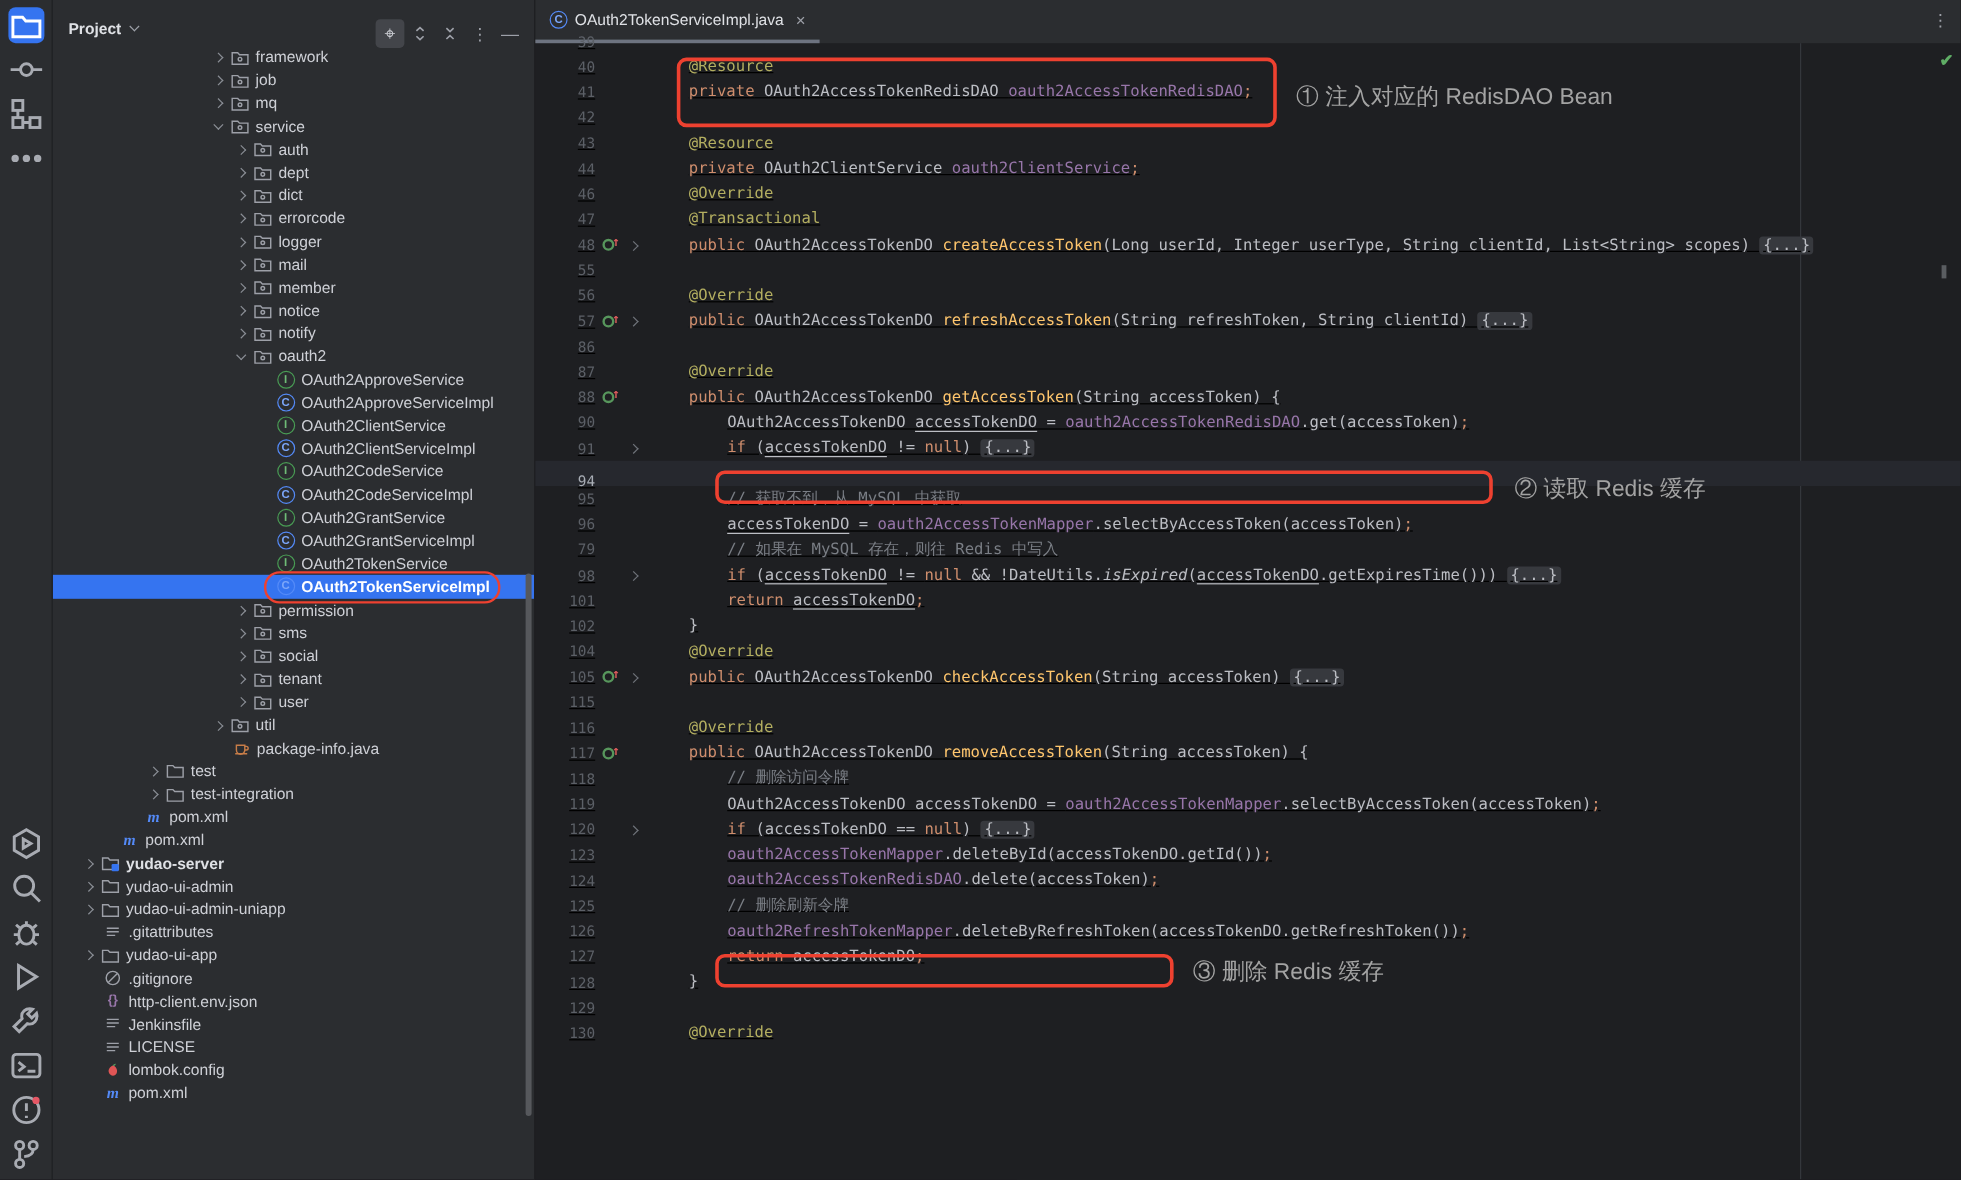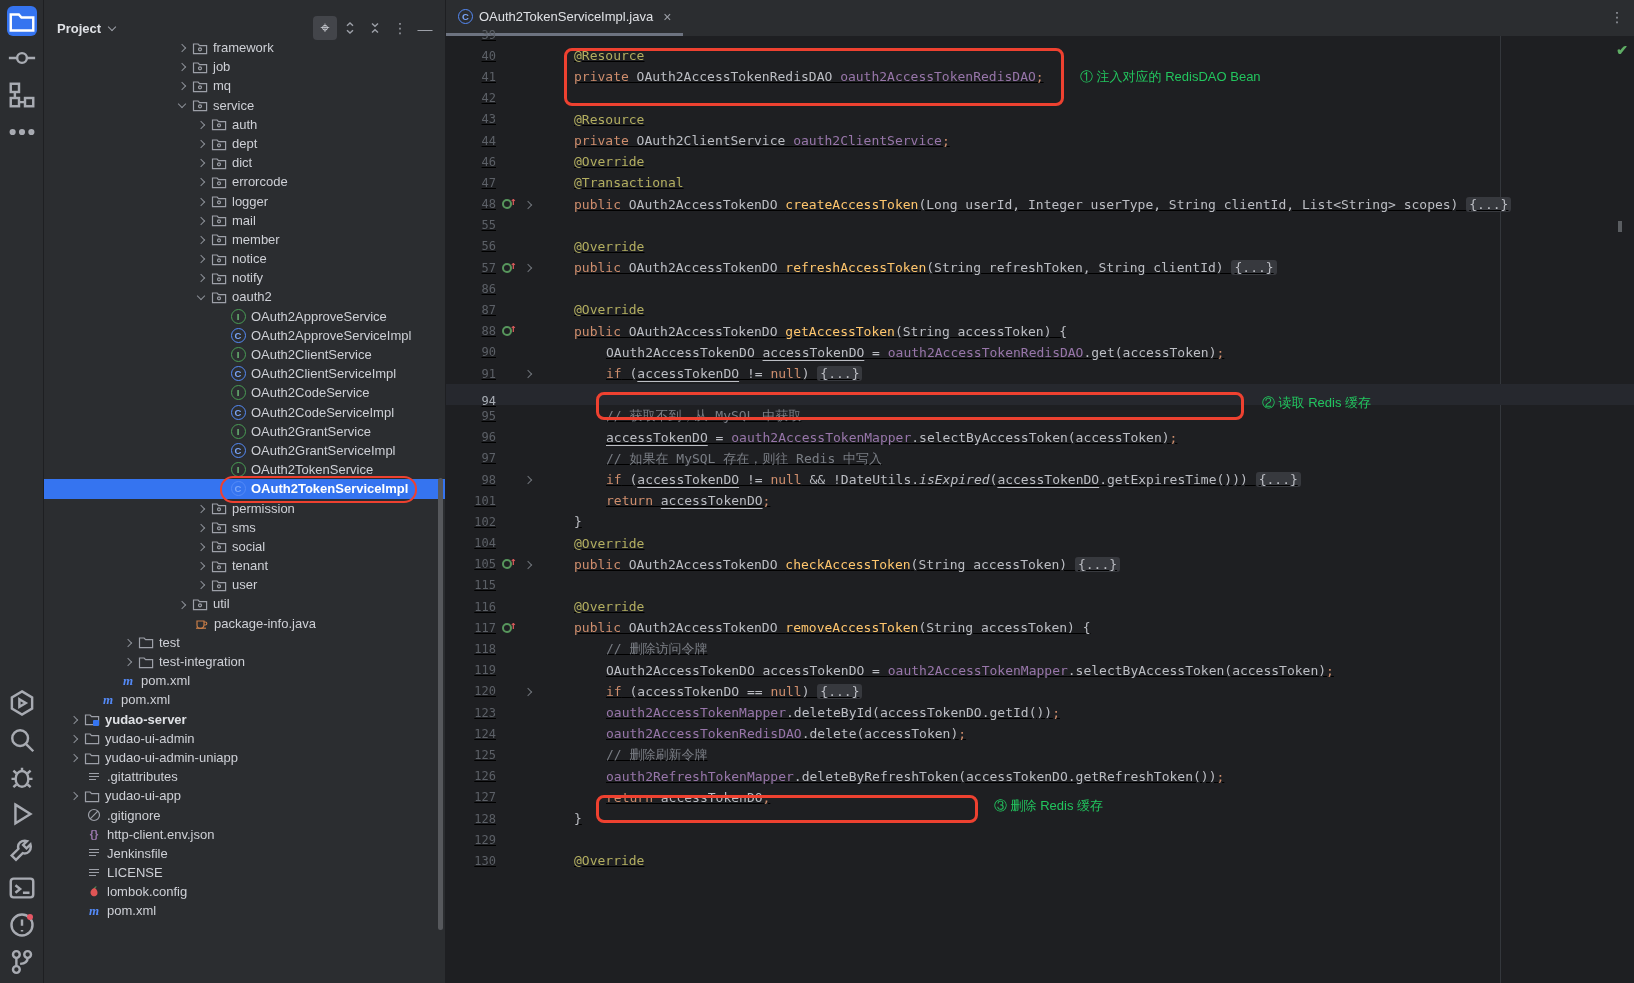--- a/index.html
+++ b/index.html
@@ -16,21 +16,21 @@
     align-items:center; justify-content:center; color:#9da0a8; position:relative; }
   .act-btn.active { background:#3574f0; color:#fff; }
   .act-btn svg { stroke:#a8abb2; fill:none; stroke-width:1.3; }
   .act-btn.active svg { stroke:#fff; }
   .badge-dot { position:absolute; top:4px; right:4px; width:6px; height:6px;
     border-radius:50%; background:#e55765; }
 
   
   .project { width:402px; background:#2b2d30; border-right:1px solid #1e1f22;
     position:relative; overflow:hidden; }
-  .phead { height:40px; display:flex; align-items:center; padding:16px 8px 0 13px; }
+  .phead { height:40px; display:flex; align-items:flex-start; padding:16px 8px 0 13px; }
   .ptitle { color:#dfe1e5; font-size:13px; font-weight:700; }
   .pchev { width:14px; height:14px; position:relative; margin-left:4px; }
   .pchev::before { content:""; position:absolute; top:3px; left:4px; width:5px; height:5px;
     border-right:1.4px solid #9da0a8; border-bottom:1.4px solid #9da0a8; transform:rotate(45deg); }
   .phead .sp { flex:1; }
   .hbtn { width:24px; height:24px; border-radius:4px; display:flex; align-items:center;
     justify-content:center; color:#ced0d6; margin-left:1px; }
   .hbtn.hl { background:#43454a; }
   .hbtn svg { stroke:#9da0a8; fill:none; stroke-width:1.4; }
   .hbtn.dash { color:#9da0a8; font-size:15px; }
@@ -100,21 +100,21 @@
   .check { position:absolute; right:6px; top:42px; color:#5fad65; font-size:14px;
     font-weight:700; }
   .escroll { position:absolute; right:12px; top:221px; width:4px; height:11px;
     background:#5a5d61; }
 
   .abox { position:absolute; border:3px solid #ee4130; border-radius:8px; z-index:6;
     pointer-events:none; }
   .abox1 { left:118px; top:48px;  width:500px; height:58px; }
   .abox2 { left:150px; top:392px; width:648px; height:28px; }
   .abox3 { left:150px; top:795px; width:382px; height:28px; }
-  .anote { position:absolute; color:#22c55e; font-size:13px; z-index:6; white-space:nowrap; }
+  .anote { position:absolute; color:#a3a3a3; font-size:19px; z-index:6; white-space:nowrap; }
   .anote1 { left:634px; top:68px; }
   .anote2 { left:816px; top:394px; }
   .anote3 { left:548px; top:797px; }
 </style>
 </head>
 <body>
 
 <div class="app">
 
   <div class="activity">
@@ -686,21 +686,21 @@
         <div class="line"><span class="lnum">56</span><span class="gic"></span><span class="ltxt" style="padding-left: 32px;"><span class="tk-a">@Override</span></span></div>
         <div class="line"><span class="lnum">57</span><span class="gic"><span class="gov"><i class="ring"></i><i class="arr">↑</i></span><span class="gfold"></span></span><span class="ltxt" style="padding-left: 32px;"><span class="tk-k">public</span><span class="tk-d"> OAuth2AccessTokenDO </span><span class="tk-m">refreshAccessToken</span><span class="tk-d">(String refreshToken, String clientId) </span><span class="tk-fb">{...}</span></span></div>
         <div class="line"><span class="lnum">86</span><span class="gic"></span><span class="ltxt" style="padding-left: 0px;"></span></div>
         <div class="line"><span class="lnum">87</span><span class="gic"></span><span class="ltxt" style="padding-left: 32px;"><span class="tk-a">@Override</span></span></div>
         <div class="line"><span class="lnum">88</span><span class="gic"><span class="gov"><i class="ring"></i><i class="arr">↑</i></span></span><span class="ltxt" style="padding-left: 32px;"><span class="tk-k">public</span><span class="tk-d"> OAuth2AccessTokenDO </span><span class="tk-m">getAccessToken</span><span class="tk-d">(String accessToken) {</span></span></div>
         <div class="line"><span class="lnum">90</span><span class="gic"></span><span class="ltxt" style="padding-left: 64px;"><span class="tk-d">OAuth2AccessTokenDO </span><span class="tk-u">accessTokenDO</span><span class="tk-d"> = </span><span class="tk-f">oauth2AccessTokenRedisDAO</span><span class="tk-d">.get(accessToken)</span><span class="tk-s">;</span></span></div>
         <div class="line"><span class="lnum">91</span><span class="gic"><span class="gfold"></span></span><span class="ltxt" style="padding-left: 64px;"><span class="tk-k">if</span><span class="tk-d"> (</span><span class="tk-u">accessTokenDO</span><span class="tk-d"> != </span><span class="tk-k">null</span><span class="tk-d">) </span><span class="tk-fb">{...}</span></span></div>
         <div class="line caret"><span class="lnum">94</span><span class="gic"></span><span class="ltxt" style="padding-left: 0px;"></span></div>
         <div class="line"><span class="lnum">95</span><span class="gic"></span><span class="ltxt" style="padding-left: 64px;"><span class="tk-c">// 获取不到，从 MySQL 中获取</span></span></div>
         <div class="line"><span class="lnum">96</span><span class="gic"></span><span class="ltxt" style="padding-left: 64px;"><span class="tk-u">accessTokenDO</span><span class="tk-d"> = </span><span class="tk-f">oauth2AccessTokenMapper</span><span class="tk-d">.selectByAccessToken(accessToken)</span><span class="tk-s">;</span></span></div>
-        <div class="line"><span class="lnum">97</span><span class="gic"></span><span class="ltxt" style="padding-left: 64px;"><span class="tk-c">// 如果在 MySQL 存在，则往 Redis 中写入</span></span></div>
+        <div class="line"><span class="lnum">79</span><span class="gic"></span><span class="ltxt" style="padding-left: 64px;"><span class="tk-c">// 如果在 MySQL 存在，则往 Redis 中写入</span></span></div>
         <div class="line"><span class="lnum">98</span><span class="gic"><span class="gfold"></span></span><span class="ltxt" style="padding-left: 64px;"><span class="tk-k">if</span><span class="tk-d"> (</span><span class="tk-u">accessTokenDO</span><span class="tk-d"> != </span><span class="tk-k">null</span><span class="tk-d"> &amp;&amp; !DateUtils.</span><span class="tk-st">isExpired</span><span class="tk-d">(</span><span class="tk-u">accessTokenDO</span><span class="tk-d">.getExpiresTime())) </span><span class="tk-fb">{...}</span></span></div>
         <div class="line"><span class="lnum">101</span><span class="gic"></span><span class="ltxt" style="padding-left: 64px;"><span class="tk-k">return</span><span class="tk-d"> </span><span class="tk-u">accessTokenDO</span><span class="tk-s">;</span></span></div>
         <div class="line"><span class="lnum">102</span><span class="gic"></span><span class="ltxt" style="padding-left: 32px;"><span class="tk-d">}</span></span></div>
         <div class="line"><span class="lnum">104</span><span class="gic"></span><span class="ltxt" style="padding-left: 32px;"><span class="tk-a">@Override</span></span></div>
         <div class="line"><span class="lnum">105</span><span class="gic"><span class="gov"><i class="ring"></i><i class="arr">↑</i></span><span class="gfold"></span></span><span class="ltxt" style="padding-left: 32px;"><span class="tk-k">public</span><span class="tk-d"> OAuth2AccessTokenDO </span><span class="tk-m">checkAccessToken</span><span class="tk-d">(String accessToken) </span><span class="tk-fb">{...}</span></span></div>
         <div class="line"><span class="lnum">115</span><span class="gic"></span><span class="ltxt" style="padding-left: 0px;"></span></div>
         <div class="line"><span class="lnum">116</span><span class="gic"></span><span class="ltxt" style="padding-left: 32px;"><span class="tk-a">@Override</span></span></div>
         <div class="line"><span class="lnum">117</span><span class="gic"><span class="gov"><i class="ring"></i><i class="arr">↑</i></span></span><span class="ltxt" style="padding-left: 32px;"><span class="tk-k">public</span><span class="tk-d"> OAuth2AccessTokenDO </span><span class="tk-m">removeAccessToken</span><span class="tk-d">(String accessToken) {</span></span></div>
         <div class="line"><span class="lnum">118</span><span class="gic"></span><span class="ltxt" style="padding-left: 64px;"><span class="tk-c">// 删除访问令牌</span></span></div>
         <div class="line"><span class="lnum">119</span><span class="gic"></span><span class="ltxt" style="padding-left: 64px;"><span class="tk-d">OAuth2AccessTokenDO accessTokenDO = </span><span class="tk-f">oauth2AccessTokenMapper</span><span class="tk-d">.selectByAccessToken(accessToken)</span><span class="tk-s">;</span></span></div>

